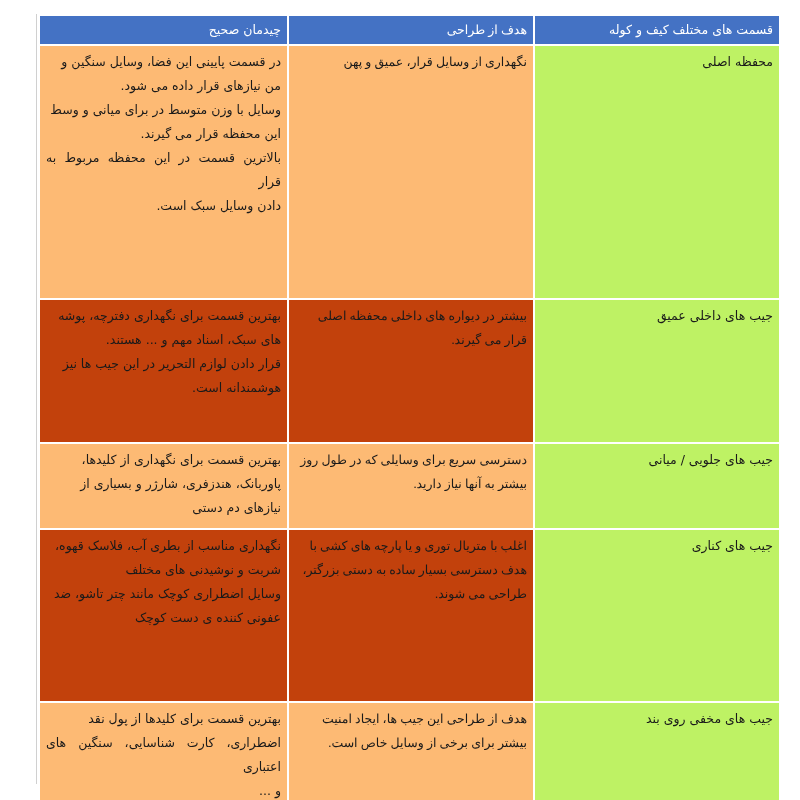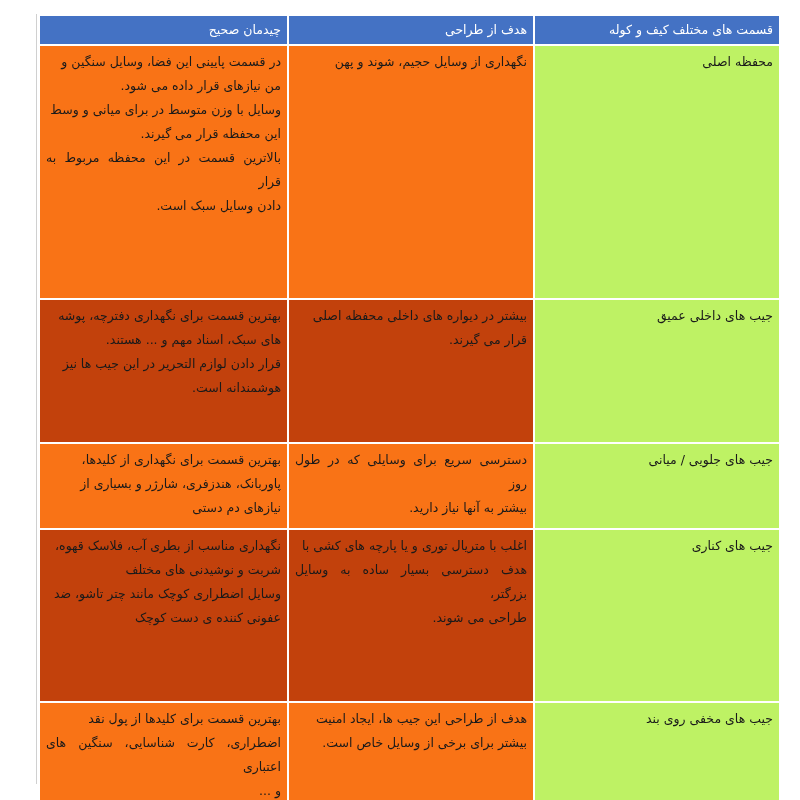--- a/index.html
+++ b/index.html
@@ -50,31 +50,31 @@
       background: #4472c4;
       color: #ffffff;
       font-weight: normal;
       height: 22px;
       line-height: 22px;
       padding-top: 3px;
       padding-bottom: 3px;
       text-align: right;
     }
     th.col-section, td.col-section { width: 232px; }
-    th.col-purpose, td.col-purpose { width: 232px; }
+    th.col-purpose, td.col-purpose { width: 232px; font-family: Liberation Serif, serif; }
     th.col-arrangement, td.col-arrangement { width: 235px; }
     th.col-purpose { text-align: center; }
     th.col-arrangement { text-align: center; }
     td.col-section {
       background: #bef264;
       color: #ffffff;
     }
     tr.row-odd td.col-purpose,
     tr.row-odd td.col-arrangement {
-      background: #f97316;
+      background: #fdba74;
     }
     tr.row-even td.col-purpose,
     tr.row-even td.col-arrangement {
       background: #c2410c;
     }
     .line { display: block; text-align: justify; text-align-last: right; }
     tr.r1 td { height: 244px; }
     tr.r2 td { height: 134px; }
     tr.r3 td { height: 76px; }
     tr.r4 td { height: 163px; }
@@ -91,21 +91,21 @@
     <tr>
       <th class="col-section">قسمت های مختلف کیف و کوله</th>
       <th class="col-purpose">هدف از طراحی</th>
       <th class="col-arrangement">چیدمان صحیح</th>
     </tr>
   </thead>
   <tbody>
     <tr class="r1 row-odd">
       <td class="col-section">محفظه اصلی</td>
       <td class="col-purpose">
-        <span class="line">نگهداری از وسایل حجیم، شوند و پهن</span>
+        <span class="line">نگهداری از وسایل قرار، عمیق و پهن</span>
       </td>
       <td class="col-arrangement">
         <span class="line">در قسمت پایینی این فضا، وسایل سنگین و</span>
         <span class="line">من نیازهای قرار داده می شود.</span>
         <span class="line">وسایل با وزن متوسط در برای میانی و وسط</span>
         <span class="line">این محفظه قرار می گیرند.</span>
         <span class="line">بالاترین قسمت در این محفظه مربوط به قرار</span>
         <span class="line">دادن وسایل سبک است.</span>
       </td>
     </tr>
@@ -131,21 +131,21 @@
       <td class="col-arrangement">
         <span class="line">بهترین قسمت برای نگهداری از کلیدها،</span>
         <span class="line">پاوربانک، هندزفری، شارژر و بسیاری از</span>
         <span class="line">نیازهای دم دستی</span>
       </td>
     </tr>
     <tr class="r4 row-even">
       <td class="col-section">جیب های کناری</td>
       <td class="col-purpose">
         <span class="line">اغلب با متریال توری و یا پارچه های کشی با</span>
-        <span class="line">هدف دسترسی بسیار ساده به وسایل بزرگتر،</span>
+        <span class="line">هدف دسترسی بسیار ساده به دستی بزرگتر،</span>
         <span class="line">طراحی می شوند.</span>
       </td>
       <td class="col-arrangement">
         <span class="line">نگهداری مناسب از بطری آب، فلاسک قهوه،</span>
         <span class="line">شربت و نوشیدنی های مختلف</span>
         <span class="line">وسایل اضطراری کوچک مانند چتر تاشو، ضد</span>
         <span class="line">عفونی کننده ی دست کوچک</span>
       </td>
     </tr>
     <tr class="r5 row-odd">

